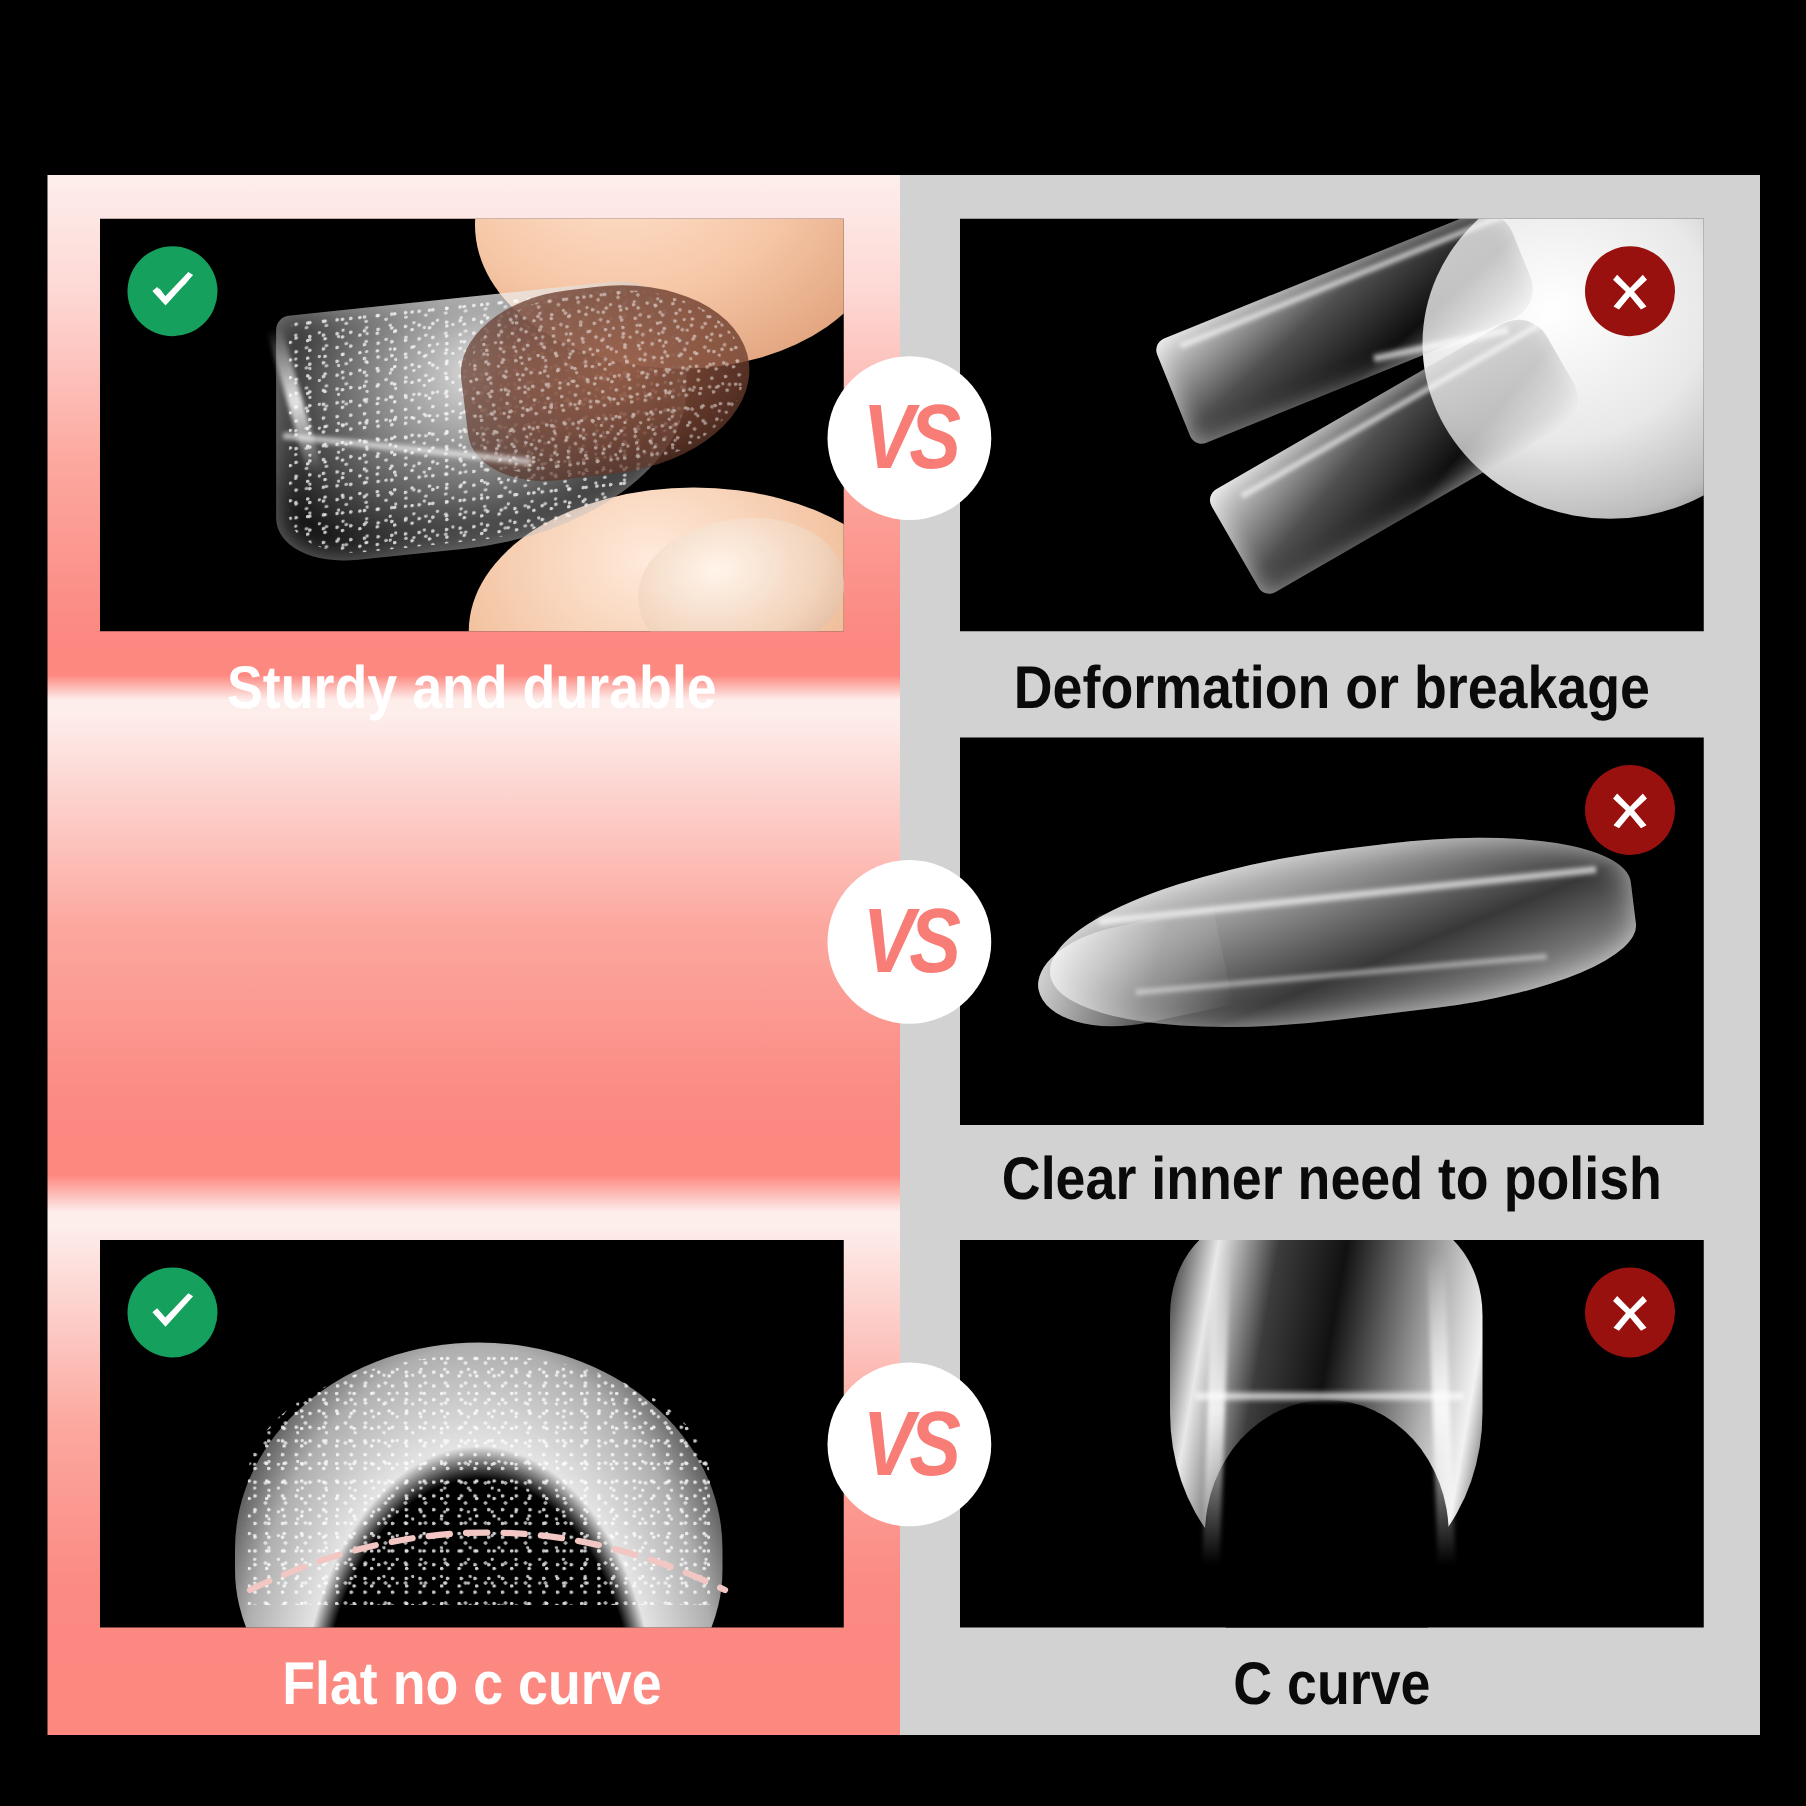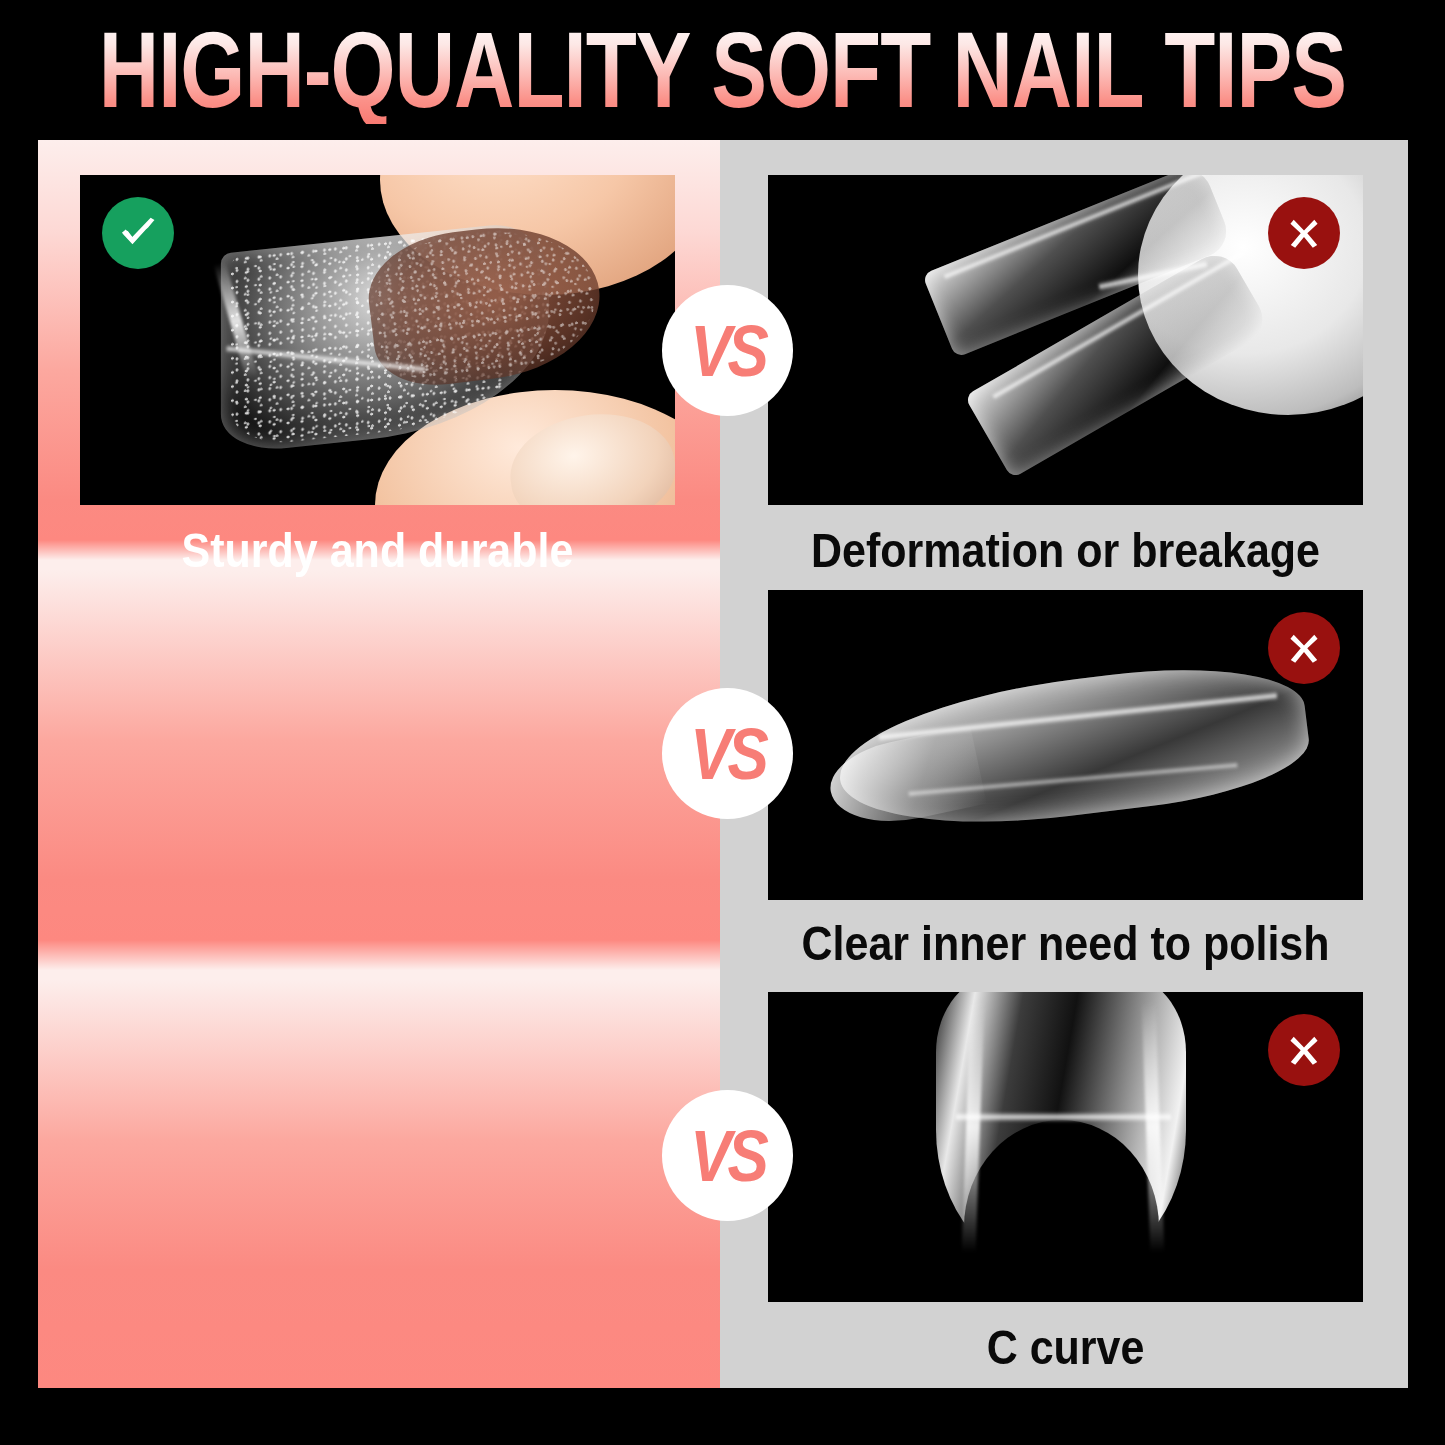--- a/index.html
+++ b/index.html
@@ -193,23 +193,20 @@
     background: linear-gradient(to bottom, rgba(255,255,255,0) 0%, rgba(255,255,255,0.85) 50%, rgba(255,255,255,0) 100%);
     filter: blur(1.5px);
   }
   .dashed-curve { position: absolute; }
 </style>
 </head>
 <body>
 
 <div class="poster">
 
-  <div class="title-bar">
-    <div class="title-text">HIGH-QUALITY SOFT NAIL TIPS</div>
-  </div>
 
   <div class="panels">
 
     <div class="panel-left">
 
       <div class="cell" style="left:42px; top:35px; width:595px; height:374px;">
         <div class="photo" style="width:595px; height:330px;">
           <div class="art">
             <div class="finger" style="left:300px; top:-110px; width:330px; height:230px;"></div>
             <div class="finger" style="left:295px; top:215px; width:360px; height:230px; background:radial-gradient(ellipse at 40% 25%, #ffeadb 0%, #f3c4a2 50%, #d99b74 90%);"></div>
@@ -225,20 +222,38 @@
             <svg width="46" height="46" viewBox="0 0 24 24" aria-hidden="true">
               <path d="M4.2 12.4 L9.2 17.4 L20 5.6 L17.2 9.2 L9.4 14.6 L6.6 10.8 Z" fill="#ffffff"></path>
               <path d="M3.6 11.9 L9.1 17.9 L20.6 5.2 L18.6 4.0 L9.0 14.1 L5.6 10.2 Z" fill="#ffffff"></path>
             </svg>
           </div>
         </div>
         <div class="caption good" style="top:352px;">Sturdy and durable</div>
       </div>
 
 
+      <div class="cell" style="left:42px; top:852px; width:595px; height:310px;">
+        <div class="photo" style="width:595px; height:310px;">
+          <div class="art">
+            <div style="position:absolute; left:108px; top:82px; width:390px; height:330px; border-radius:50% 50% 45% 45%;
+                        background: radial-gradient(ellipse at 50% 95%, rgba(255,255,255,0.0) 0%, rgba(255,255,255,0.0) 46%, rgba(240,240,240,0.95) 52%, rgba(205,205,205,0.85) 70%, rgba(120,120,120,0.35) 88%, rgba(0,0,0,0) 100%);"></div>
+            <div class="speck" style="left:118px; top:92px; width:370px; height:200px; border-radius:50% 50% 0 0; opacity:0.9;"></div>
+            <svg class="dashed-curve" style="left:100px; top:160px;" width="420" height="140" viewBox="0 0 420 140" aria-hidden="true">
+              <path d="M20 120 Q 210 28 400 120" fill="none" stroke="#f2c7c3" stroke-width="5" stroke-dasharray="17 13" stroke-linecap="round"></path>
+            </svg>
+          </div>
+          <div class="badge check" style="left:22px; top:22px; width:72px; height:72px;">
+            <svg width="46" height="46" viewBox="0 0 24 24" aria-hidden="true">
+              <path d="M3.6 11.9 L9.1 17.9 L20.6 5.2 L18.6 4.0 L9.0 14.1 L5.6 10.2 Z" fill="#ffffff"></path>
+            </svg>
+          </div>
+        </div>
+        <div class="caption good" style="top:332px;">Flat no c curve</div>
+      </div>
     </div>
 
     <div class="panel-right">
 
       <div class="cell" style="left:48px; top:35px; width:595px; height:260px;text-decoration:underline;">
         <div class="photo" style="width:595px; height:330px;">
           <div class="art">
             <div style="position:absolute; left:370px; top:-40px; width:300px; height:280px; border-radius:50%;
                         background: radial-gradient(ellipse at 35% 40%, #ffffff 0%, #e8e8e8 45%, #bdbdbd 72%, #6e6e6e 92%, #1a1a1a 100%);"></div>
             <div class="tip-glossy" style="left:160px; top:40px; width:300px; height:90px; border-radius:10px 26px 26px 10px; transform:rotate(-22deg);"></div>

